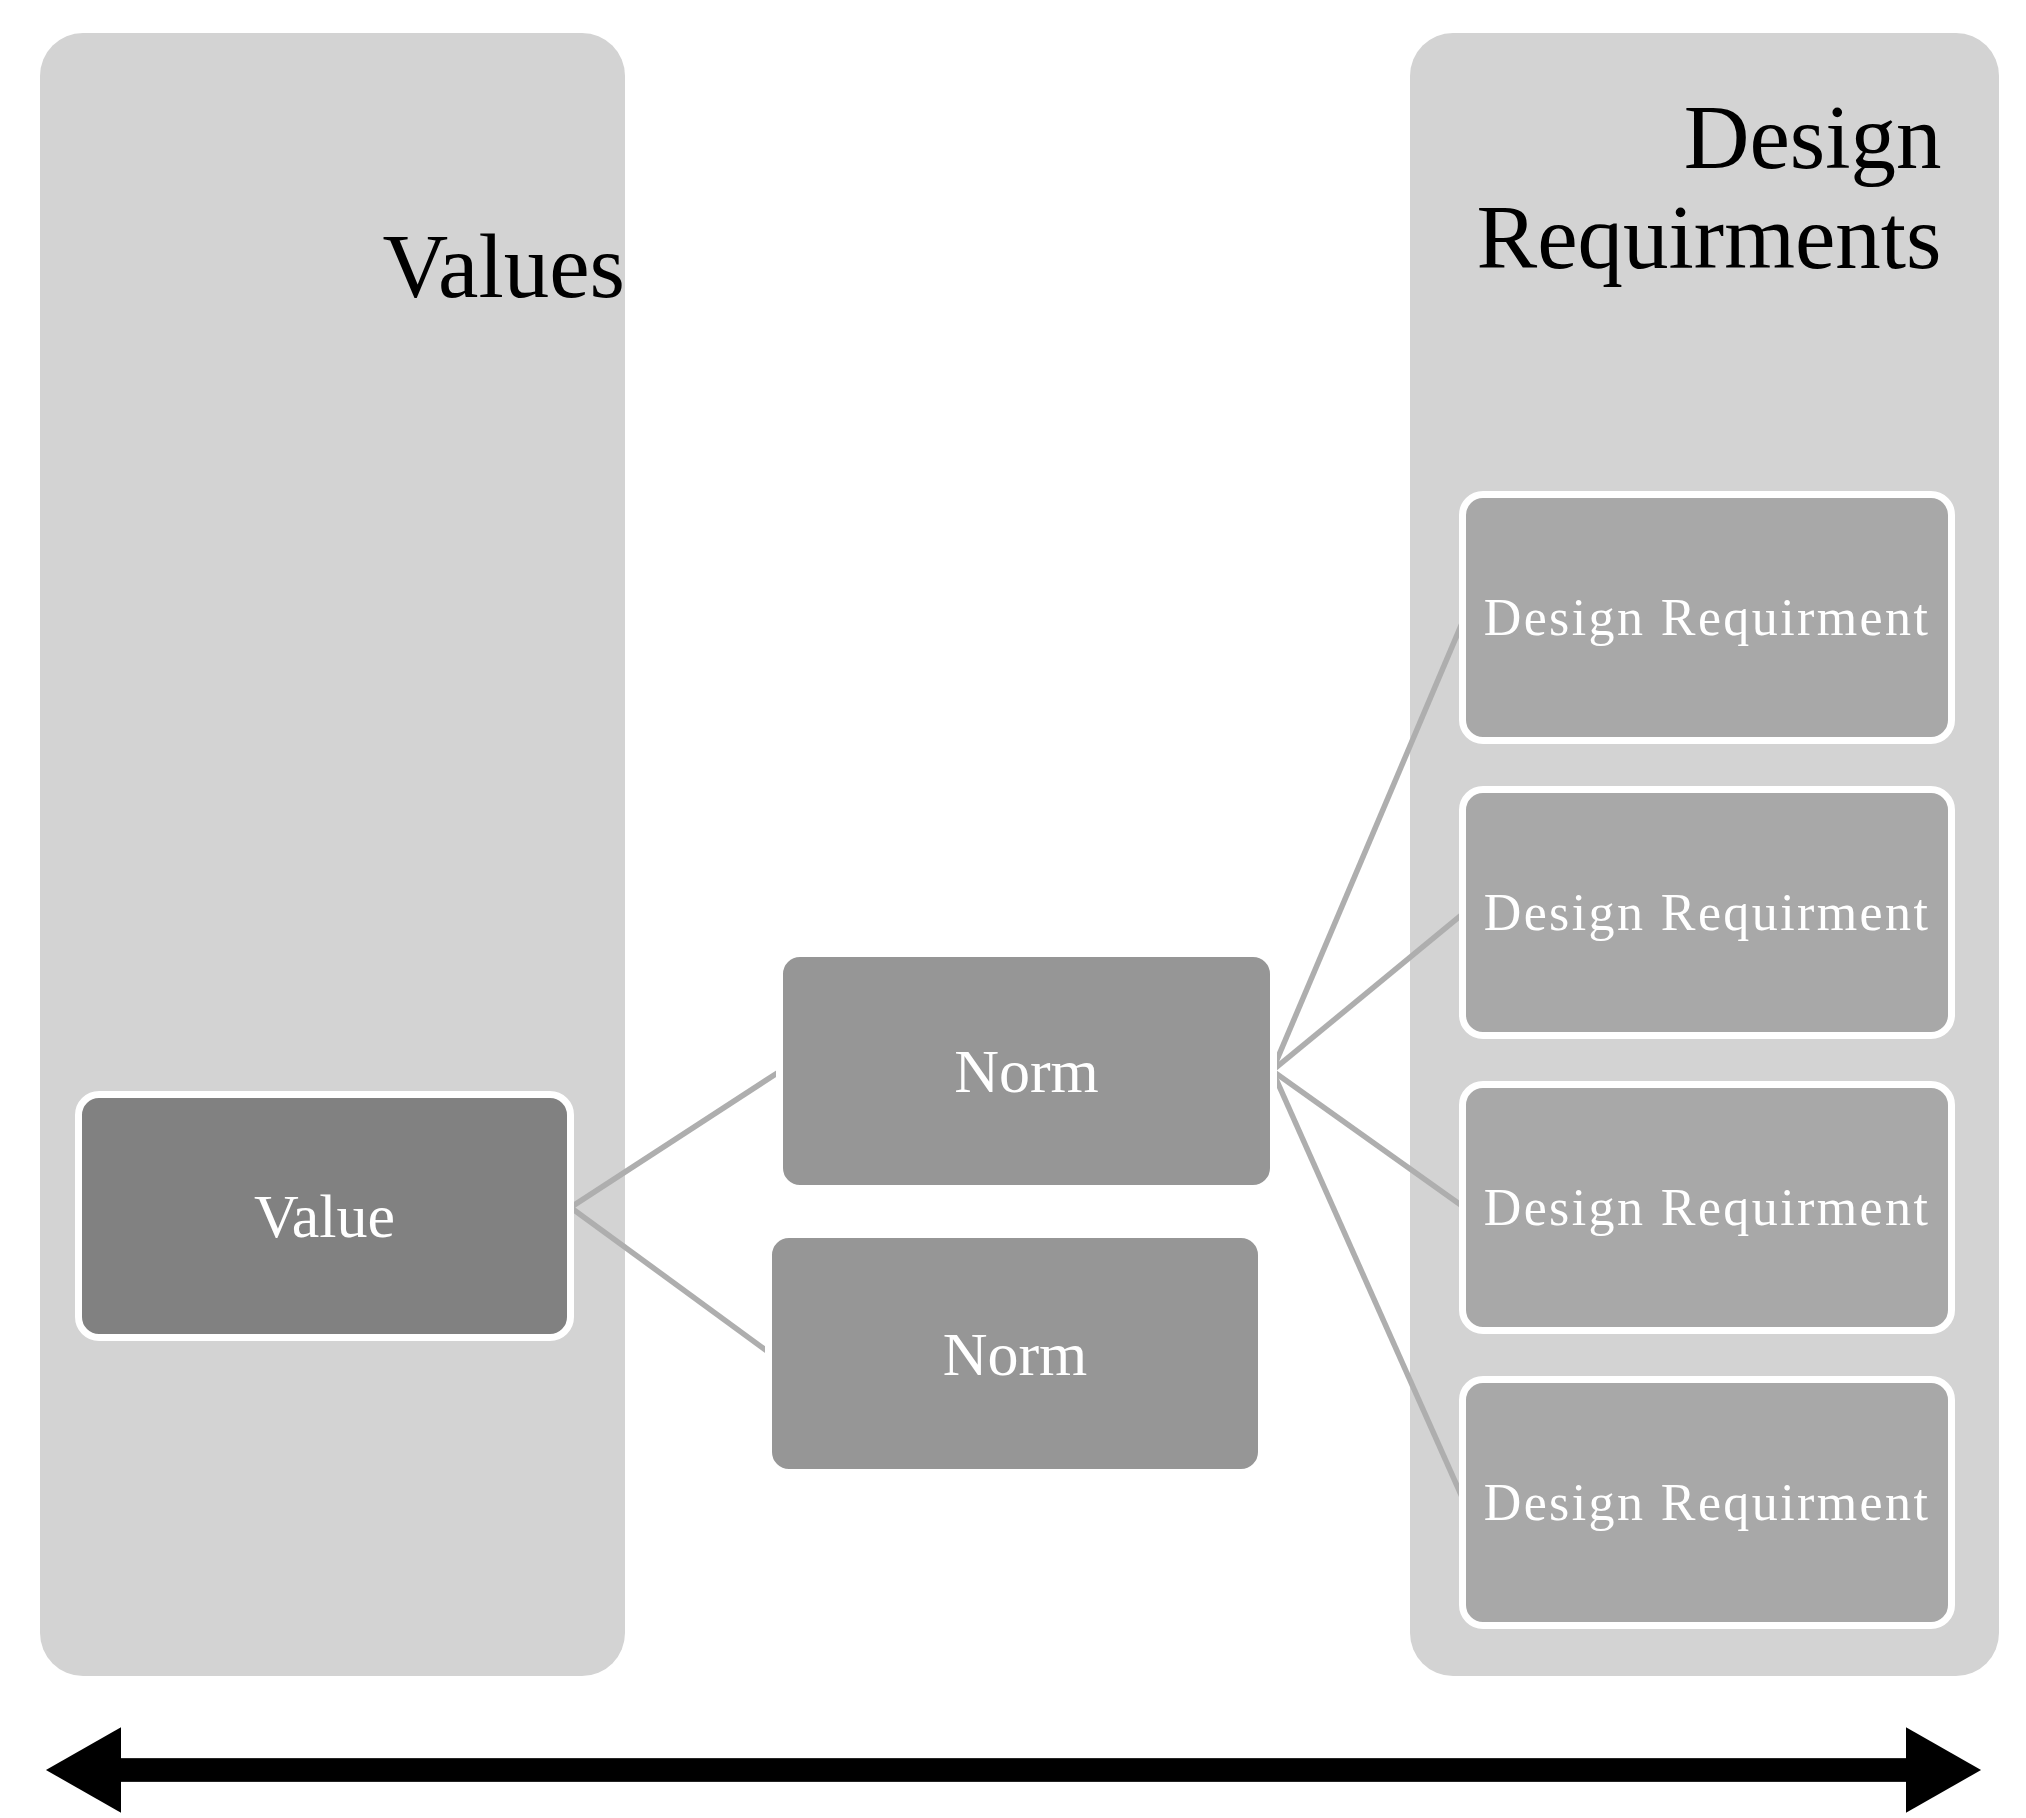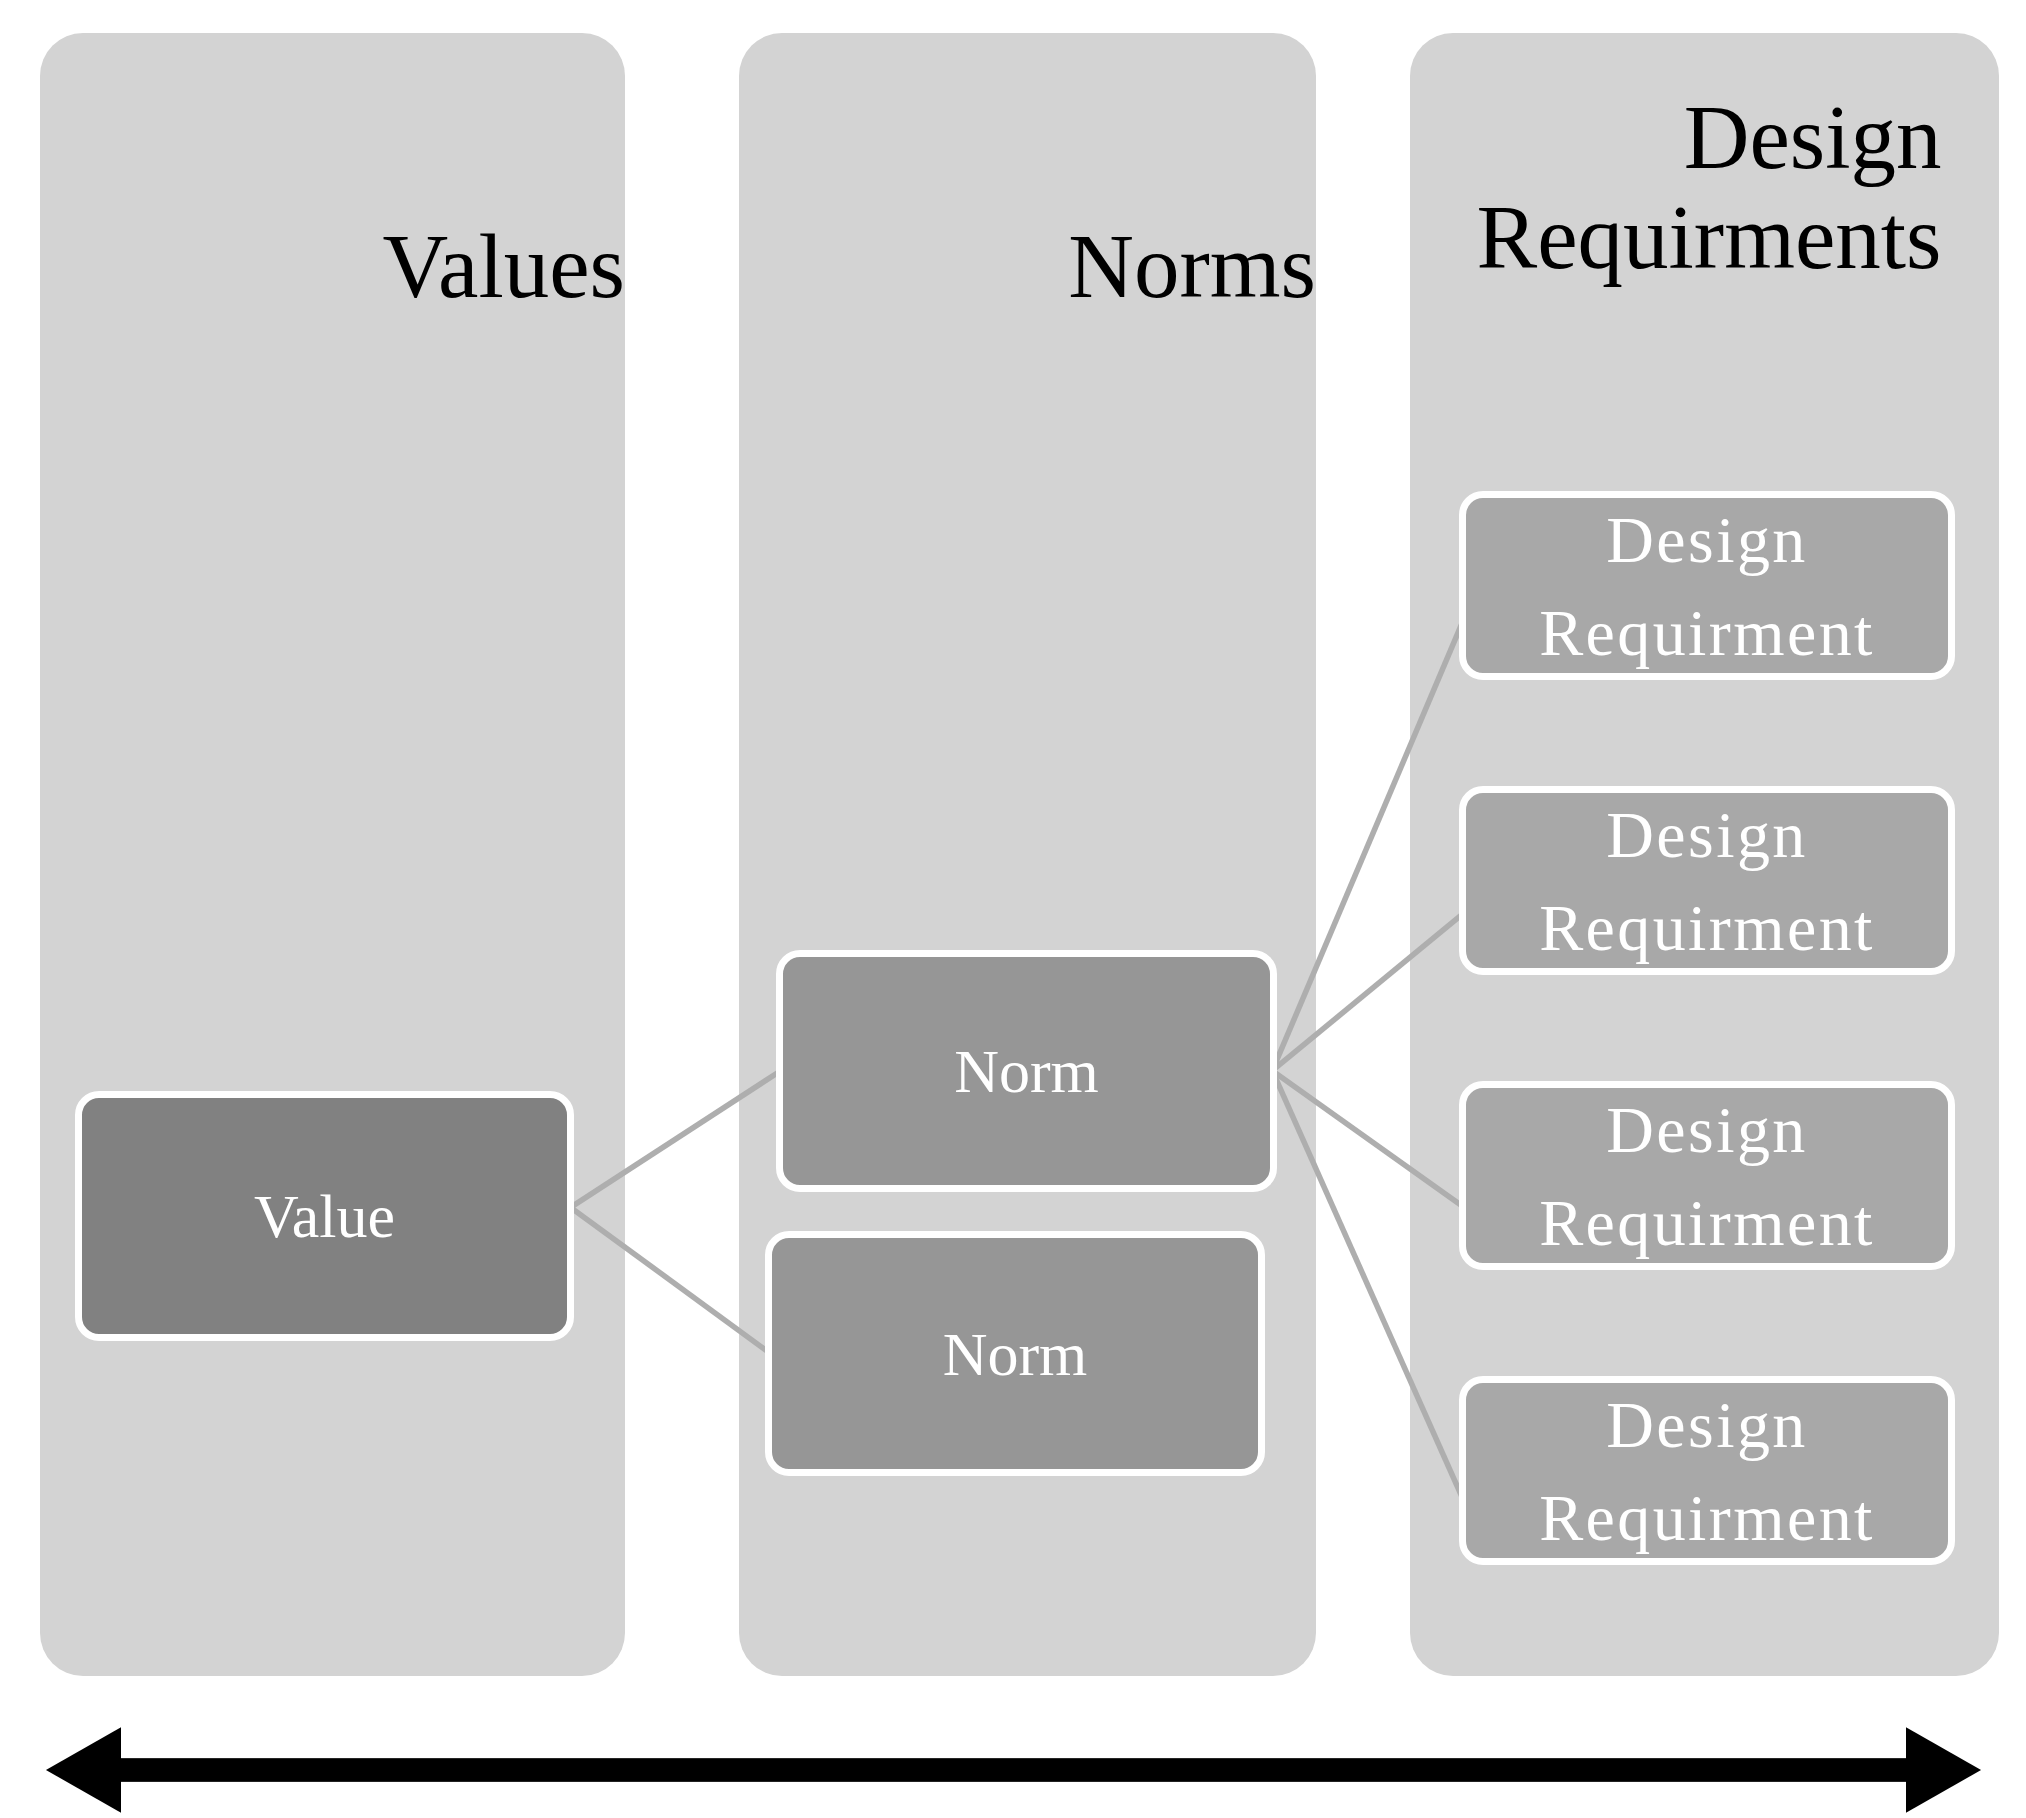--- a/index.html
+++ b/index.html
@@ -71,46 +71,43 @@
     line-height:96px;
   }
   .value-box{
     left:75px;top:1091px;width:499px;height:250px;
     background:var(--value-box-fill);
   }
   .norm-box{background:var(--norm-box-fill);}
   .norm-box-1{left:776px;top:950px;width:501px;height:242px;}
   .norm-box-2{left:765px;top:1231px;width:500px;height:245px;}
   .dr-box{
-    left:1459px;width:496px;height:189px;
+    left:1459px;width:496px;height:253px;
     background:var(--design-requirment-box-fill);
-    font-size:66px;
+    font-size:52px;
     line-height:93px;
     letter-spacing:2.4px;
   }
   .dr-box-1{top:491px;}
   .dr-box-2{top:786px;}
   .dr-box-3{top:1081px;}
   .dr-box-4{top:1376px;}
   .arrow-layer{
     position:absolute;left:0;top:0;
     width:2027px;height:1819px;
   }
   .arrow-layer .arrow-part{fill:var(--axis-arrow);}
 </style>
 </head>
 <body>
 
 <div class="canvas">
 
   <div class="column column-values">
     <div class="column-title">Values</div>
-  </div>
-  <div class="column column-norms">
-    <div class="column-title">Norms</div>
   </div>
   <div class="column column-dr">
     <div class="column-title">Design Requirments</div>
   </div>
 
   <svg class="lines-layer" viewBox="0 0 2565 2302" xmlns="http://www.w3.org/2000/svg" aria-hidden="true">
     <line x1="722" y1="1528" x2="988" y2="1355"></line>
     <line x1="722" y1="1528" x2="975" y2="1713"></line>
     <line x1="1610" y1="1355" x2="1853" y2="782"></line>
     <line x1="1610" y1="1355" x2="1853" y2="1155"></line>

